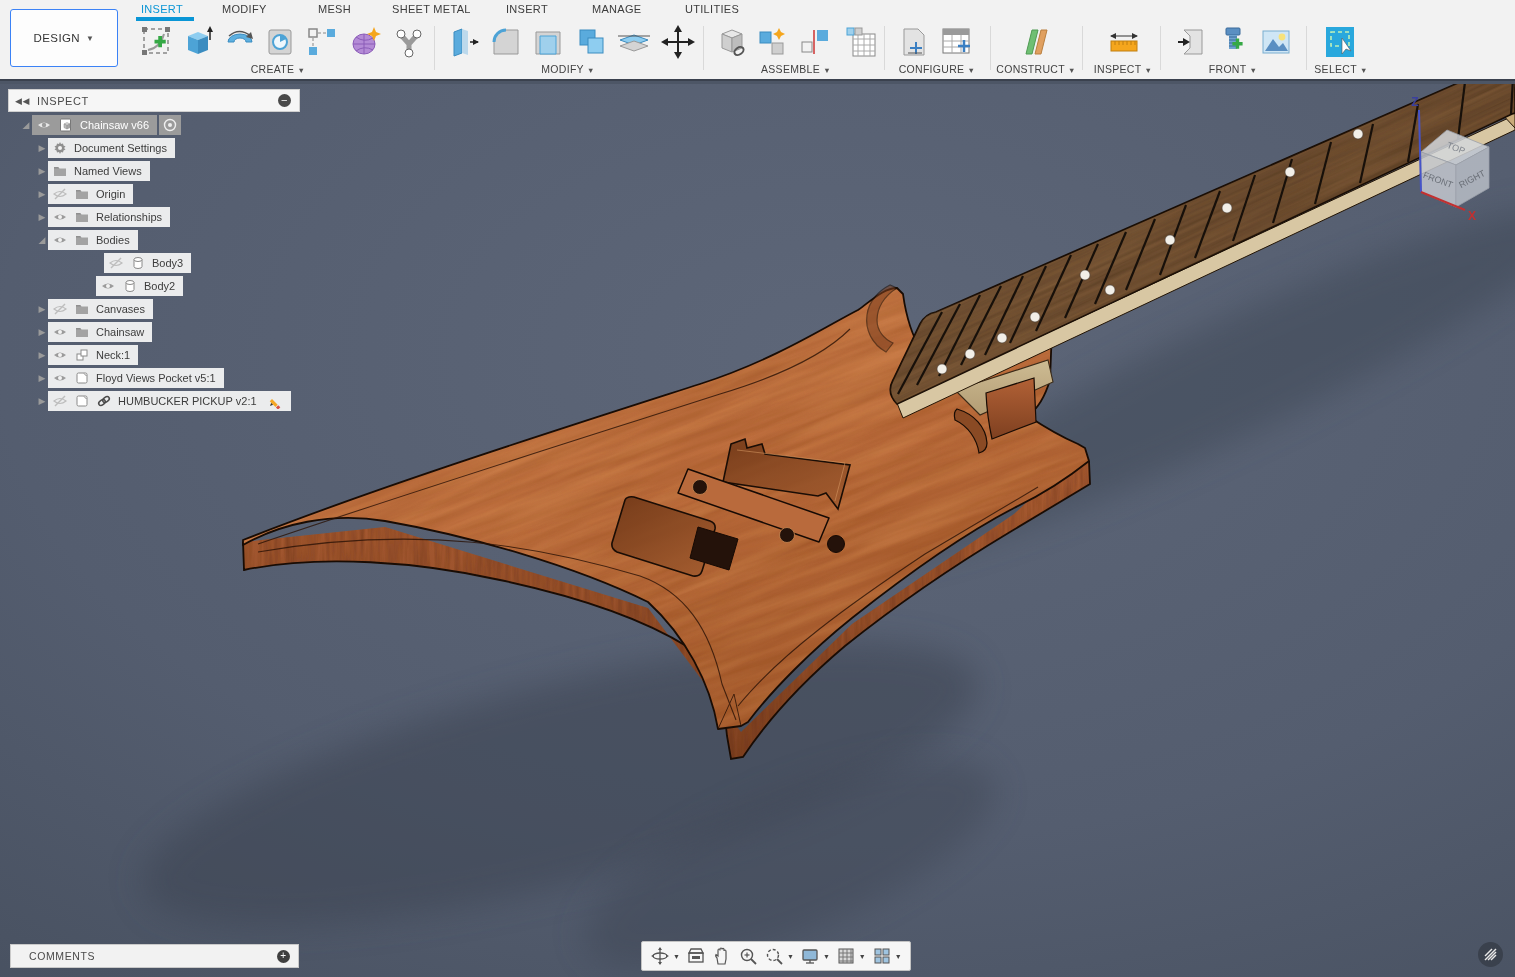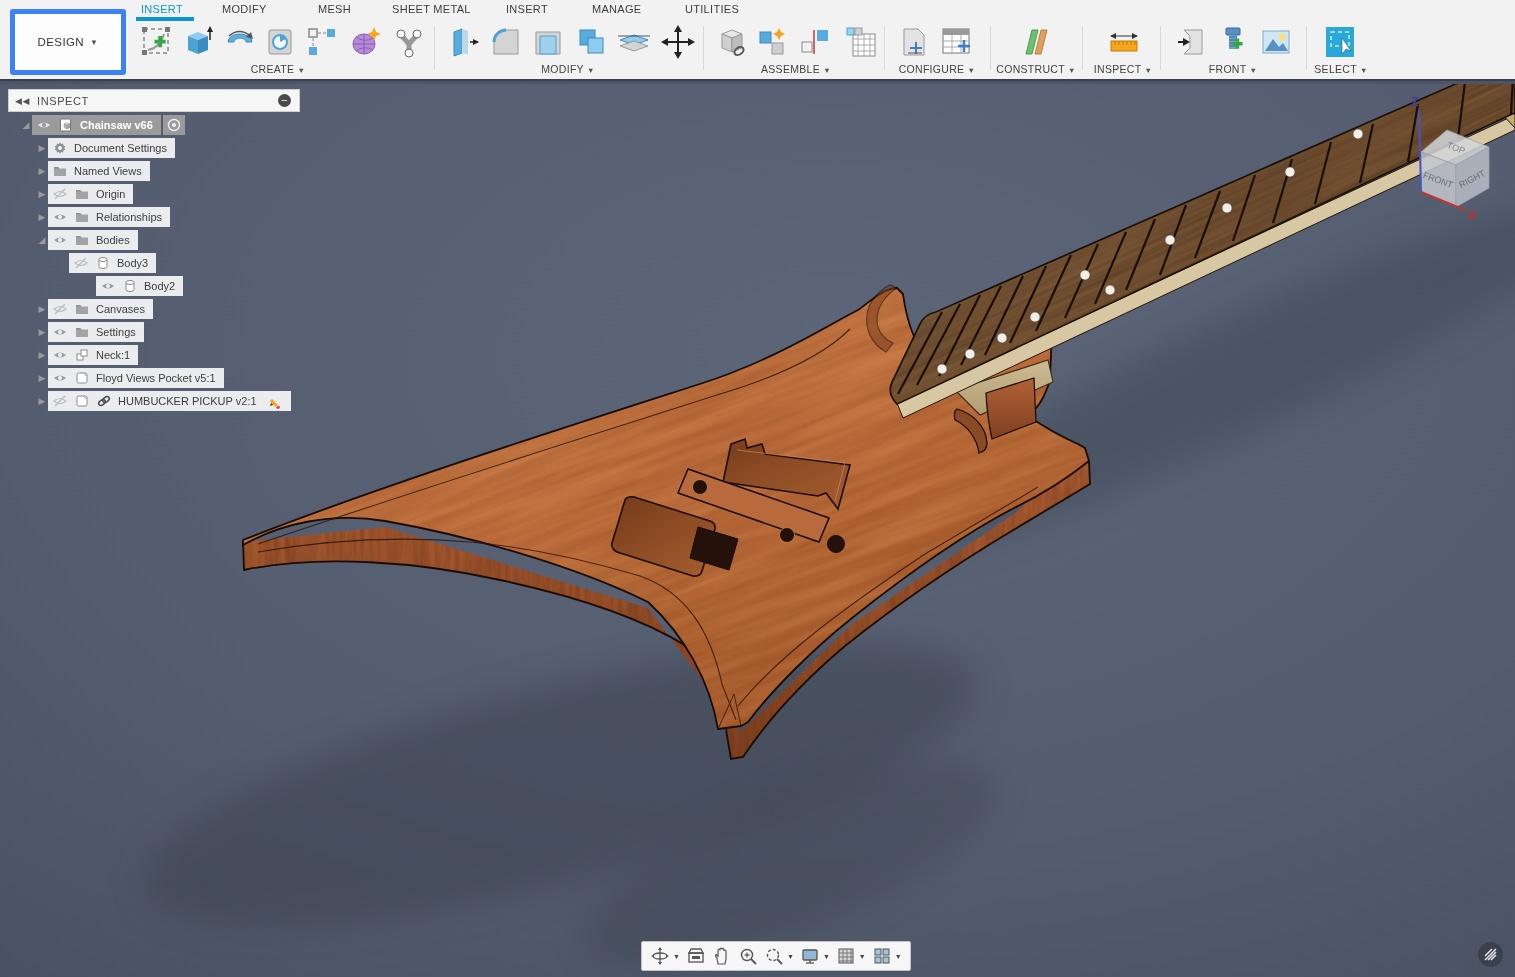--- a/index.html
+++ b/index.html
@@ -2,21 +2,21 @@
 <html><head>
 <meta charset="utf-8">
 <style>
   html,body{margin:0;padding:0;background:#222;}
   #app{position:relative;width:1515px;height:977px;overflow:hidden;
        font-family:"Liberation Sans",sans-serif;background:#f2f2f2;
        -webkit-font-smoothing:antialiased;}
   
   #topbar{position:absolute;left:0;top:0;width:1515px;height:79px;background:#f2f2f2;}
   #design-btn{position:absolute;left:10px;top:9px;width:106px;height:56px;background:#fdfdfd;
-      border:5px solid #3b82f6;border-radius:3px;display:flex;align-items:center;justify-content:center;
+      border:1px solid #3b82f6;border-radius:3px;display:flex;align-items:center;justify-content:center;
       font-size:11.5px;color:#333;letter-spacing:.4px;cursor:pointer;}
   #design-btn .caret{margin-left:6px;font-size:8px;color:#555;}
   .tab{position:absolute;top:3px;font-size:11px;color:#3c3c3c;letter-spacing:.3px;cursor:pointer;white-space:nowrap;}
   .tab.active{color:#0a96d6;}
   #tab-underline{position:absolute;left:136px;top:17px;width:58px;height:4px;background:#0a96d6;}
   .grp-label{position:absolute;top:63px;font-size:10.5px;color:#424242;letter-spacing:.3px;
       transform:translateX(-50%);white-space:nowrap;cursor:pointer;}
   .grp-label .caret{font-size:7.5px;color:#555;}
   .tb-div{position:absolute;top:26px;width:1px;height:44px;background:#d9d9d9;}
   .tbi{position:absolute;top:24px;width:36px;height:36px;cursor:pointer;}
@@ -26,21 +26,21 @@
   
   #browser{position:absolute;left:8px;top:89px;width:300px;}
   #browser-header{width:290px;height:21px;background:#f6f6f6;border:1px solid #cfcfcf;display:flex;align-items:center;
       font-size:11px;color:#4a4a4a;letter-spacing:.6px;}
   #browser-header .dbl{margin:0 7px 0 6px;font-size:9px;color:#555;cursor:pointer;}
   #browser-header .minus{margin-left:auto;margin-right:8px;cursor:pointer;width:13px;height:13px;border-radius:50%;
       background:#4a4a4a;color:#f6f6f6;font-size:11px;line-height:12px;text-align:center;}
   .trow{position:relative;height:20px;margin-top:3px;display:flex;align-items:center;font-size:11px;color:#3c3c3c;}
   .texp{width:12px;text-align:center;color:#9a9a9a;font-size:9px;flex:none;cursor:pointer;}
   .tbox{height:20px;background:rgba(243,243,243,.95);display:flex;align-items:center;padding:0 8px 0 4px;cursor:pointer;}
-  .tbox.sel{background:#9b9b9b;color:#fff;font-weight:bold;}
+  .tbox.sel{background:#9b9b9b;color:#fff;font-weight:normal;}
   .tico{width:16px;height:16px;margin-right:6px;flex:none;}
   .tlabel{white-space:nowrap;}
   .target-box{width:22px;height:20px;background:#9b9b9b;margin-left:2px;display:flex;align-items:center;justify-content:center;cursor:pointer;}
   
   #comments{position:absolute;left:10px;top:944px;width:287px;height:22px;background:#f2f2f2;border:1px solid #c9c9c9;
       display:flex;align-items:center;font-size:10.5px;color:#4a4a4a;letter-spacing:.6px;}
   #comments .lbl{margin-left:18px;}
   #comments .plus{margin-left:auto;margin-right:8px;width:13px;height:13px;border-radius:50%;background:#3f3f3f;color:#fff;
       font-size:10px;line-height:12px;text-align:center;cursor:pointer;}
   #navbar{position:absolute;left:641px;top:941px;height:28px;background:#f6f6f6;border:1px solid #c3c3c3;border-radius:2px;
@@ -564,21 +564,21 @@
             <circle cx="8" cy="8" r="2" fill="#f3f3f3"></circle>
           </svg>
         <svg class="tico" viewBox="0 0 16 16">
             <path d="M2 4 h4 l1.5 1.5 H14 V13 H2 Z" fill="#a3a3a3"></path>
             <path d="M2 4 h4 l1.5 1.5 H2Z" fill="#8f8f8f"></path>
           </svg>
         <span class="tlabel">Bodies</span>
       </div>
     </div>
 
-    <div class="trow" style="margin-left:61px">
+    <div class="trow" style="margin-left:96px">
       <div class="tbox">
         <svg class="tico" viewBox="0 0 16 16">
             <path d="M2 8 Q8 3 14 8 Q8 13 2 8 Z" fill="none" stroke="#bdbdbd" stroke-width="1.2"></path>
             <line x1="3" y1="13" x2="13" y2="3" stroke="#bdbdbd" stroke-width="1.4"></line>
           </svg>
         <svg class="tico" viewBox="0 0 16 16">
             <path d="M4 4.5 V11.5 A4 2 0 0 0 12 11.5 V4.5" fill="#fff" stroke="#8a8a8a"></path>
             <ellipse cx="8" cy="4.5" rx="4" ry="2" fill="#fff" stroke="#8a8a8a"></ellipse>
           </svg>
         <span class="tlabel">Body3</span>
@@ -618,21 +618,21 @@
       <span class="texp">▶</span>
       <div class="tbox">
         <svg class="tico" viewBox="0 0 16 16">
             <path d="M2 8 Q8 3 14 8 Q8 13 2 8 Z" fill="#9b9b9b"></path>
             <circle cx="8" cy="8" r="2" fill="#f3f3f3"></circle>
           </svg>
         <svg class="tico" viewBox="0 0 16 16">
             <path d="M2 4 h4 l1.5 1.5 H14 V13 H2 Z" fill="#a3a3a3"></path>
             <path d="M2 4 h4 l1.5 1.5 H2Z" fill="#8f8f8f"></path>
           </svg>
-        <span class="tlabel">Settings</span>
+        <span class="tlabel">Chainsaw</span>
       </div>
     </div>
 
     <div class="trow" style="margin-left:28px">
       <span class="texp">▶</span>
       <div class="tbox">
         <svg class="tico" viewBox="0 0 16 16">
             <path d="M2 8 Q8 3 14 8 Q8 13 2 8 Z" fill="#9b9b9b"></path>
             <circle cx="8" cy="8" r="2" fill="#f3f3f3"></circle>
           </svg>
@@ -677,20 +677,24 @@
         <span class="tlabel">HUMBUCKER PICKUP v2:1</span>
         <svg class="tico" style="margin-left:10px;margin-right:0" viewBox="0 0 16 16">
             <polygon points="3,13 4.2,9.8 6.2,11.8" fill="#3a3a3a"></polygon>
             <rect x="5" y="6" width="8" height="3.2" transform="rotate(45 5 6)" fill="#f5a623"></rect>
             <rect x="11.2" y="12.2" width="3" height="3.2" transform="rotate(45 11.2 12.2)" fill="#d94f43"></rect>
           </svg>
       </div>
     </div>
   </div>
 
+  <div id="comments">
+    <span class="lbl">COMMENTS</span>
+    <span class="plus">+</span>
+  </div>
 
   <div id="navbar">
     <span class="nav-ic">
       <svg width="20" height="20" viewBox="0 0 20 20">
           <ellipse cx="10" cy="10" rx="7" ry="3" fill="none" stroke="#555" stroke-width="1.3"></ellipse>
           <line x1="10" y1="2" x2="10" y2="18" stroke="#555" stroke-width="1.3"></line>
           <polygon points="10,1 8,4 12,4" fill="#555"></polygon>
           <polygon points="10,19 8,16 12,16" fill="#555"></polygon>
           <polygon points="1,10 4,8.5 4,11.5" fill="#555"></polygon>
           <polygon points="19,10 16,8.5 16,11.5" fill="#555"></polygon>

